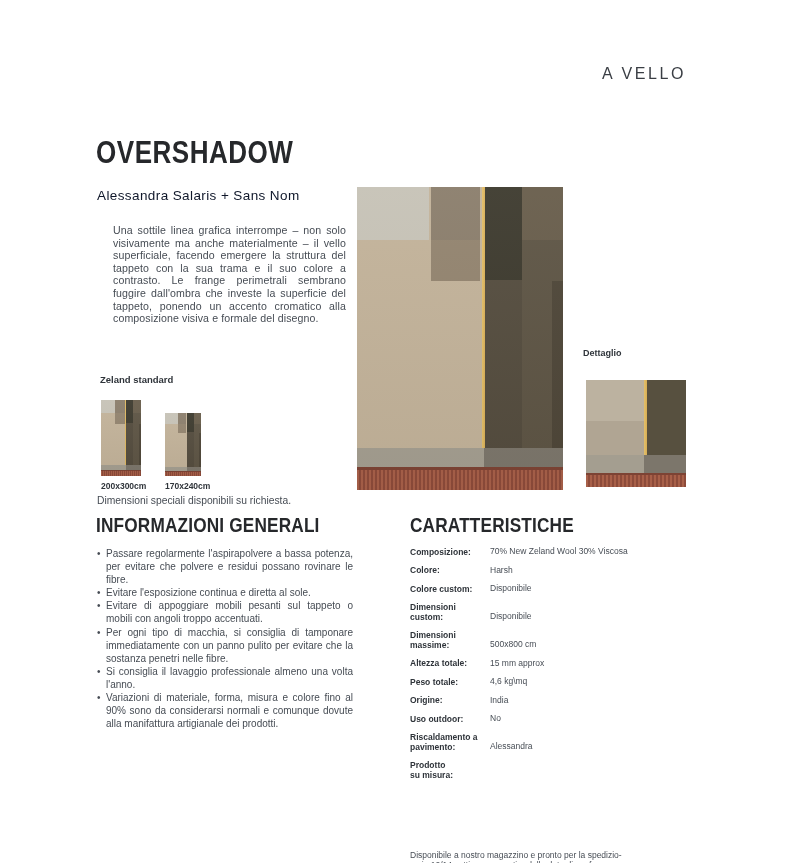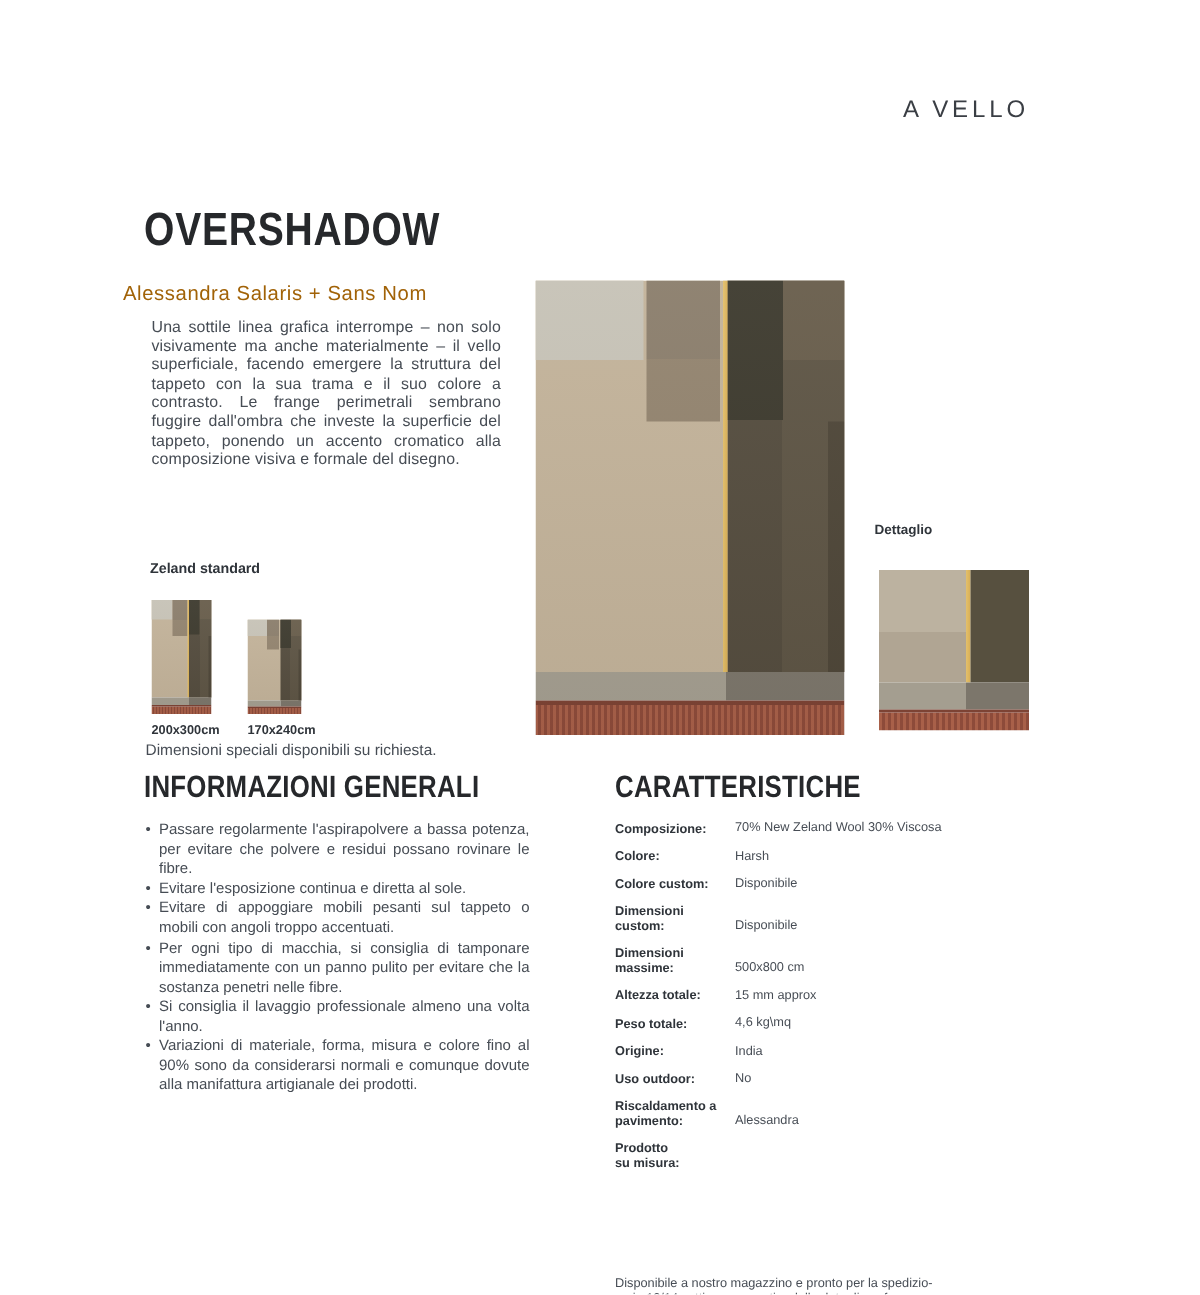--- a/index.html
+++ b/index.html
@@ -3,22 +3,22 @@
 <meta charset="utf-8">
 <style>
   html,body{margin:0;padding:0;background:#ffffff;}
   body{font-family:"Liberation Sans", sans-serif;-webkit-font-smoothing:antialiased;}
   .page{position:relative;width:800px;height:863px;background:#ffffff;overflow:hidden;border-radius:26px;}
 
   
   .category{position:absolute;left:602px;top:65px;font-size:16px;letter-spacing:2.6px;color:#3a3e44;}
   .heavy{transform:scaleX(0.84);transform-origin:0 0;white-space:nowrap;}
   .title{position:absolute;left:96px;top:137px;margin:0;font-size:31px;line-height:1;font-weight:700;letter-spacing:0.6px;color:#26282b;}
-  .designer{position:absolute;left:82px;top:188px;font-size:13.5px;letter-spacing:0.4px;color:#a16207;}
-  .description{position:absolute;left:97px;top:208px;width:233px;margin:4px;font-size:10.6px;line-height:12.6px;letter-spacing:0.1px;text-align:justify;color:#464c54;}
+  .designer{position:absolute;left:97px;top:188px;font-size:13.5px;letter-spacing:0.4px;color:#0f172a;}
+  .description{position:absolute;left:97px;top:208px;width:233px;margin:16px;font-size:10.6px;line-height:12.6px;letter-spacing:0.1px;text-align:justify;color:#464c54;}
   .formats-heading{position:absolute;left:100px;top:374px;font-size:9.5px;font-weight:700;color:#2f343a;}
   .size-label{position:absolute;top:481px;font-size:8.5px;font-weight:700;color:#2f343a;}
   .s1{left:101px;} .s2{left:165px;}
   .formats-note{position:absolute;left:97px;top:495px;font-size:10.3px;color:#464c54;}
   .detail-label{position:absolute;left:583px;top:348px;font-size:9px;font-weight:700;color:#2f343a;}
   .sec-heading{position:absolute;margin:0;font-size:20.5px;line-height:1;font-weight:700;letter-spacing:0.2px;color:#26282b;}
   .info-heading{left:96px;top:515px;}
   .spec-heading{left:410px;top:515px;}
 
   .info-list{position:absolute;left:97px;top:547px;width:256px;margin:0;padding:0;list-style:none;}

